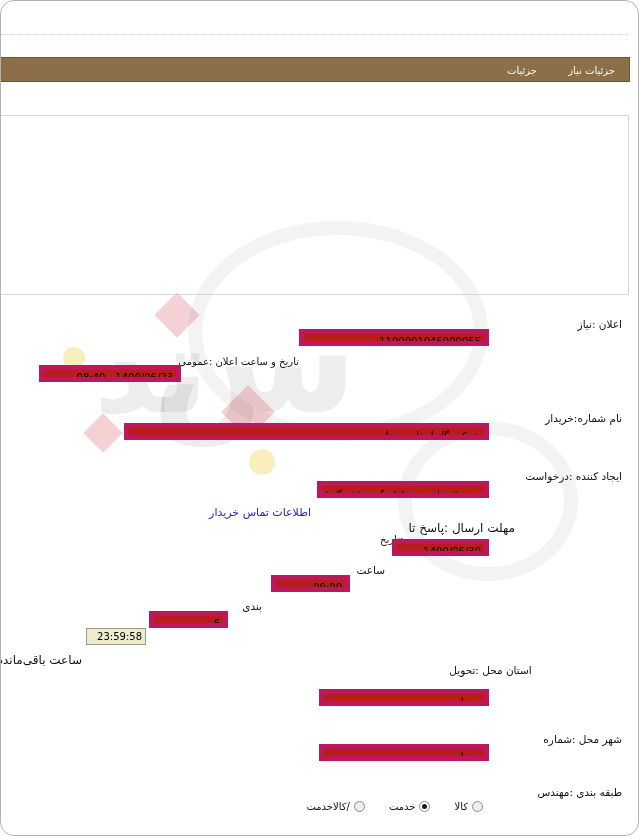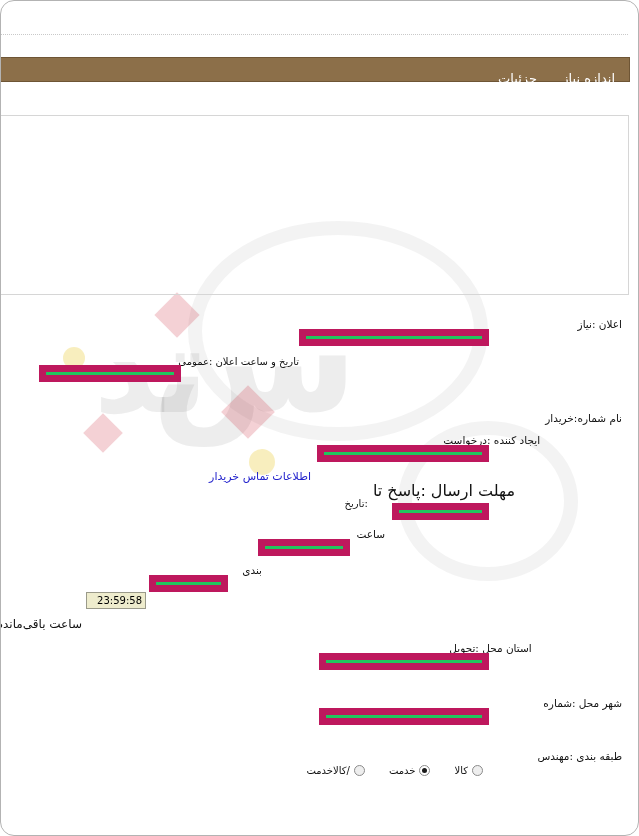--- a/index.html
+++ b/index.html
@@ -6,24 +6,24 @@
     --bar:#8c6f49; --link:#2222cc; --greenbg:#e4f6e0; --pinkbg:#fbd8da; --remainbg:#eeeccd;
   }
   *{box-sizing:border-box;margin:0;padding:0;}
   html,body{background:#fff;}
   body{font-family:"DejaVu Sans","Liberation Sans",sans-serif;direction:rtl;}
   .page{position:relative;width:639px;height:836px;background:#fff;border:1px solid #b3b3b3;
         border-radius:14px;overflow:hidden;margin:0 auto;}
   .dotted{position:absolute;top:33px;right:10px;left:8px;border-top:1px dotted #c9c9c9;}
   .tabbar{position:absolute;top:55px;right:8px;left:22px;height:25px;background:var(--bar);
           border:1px solid #6e5535;}
-  .tab{position:absolute;top:8px;height:25px;line-height:25px;color:#fff;font-size:13px;cursor:default;}
+  .tab{position:absolute;top:0;height:25px;line-height:25px;color:#fff;font-size:10px;cursor:default;}
   .frame{position:absolute;right:9px;left:22px;border:1px solid #d6d6d6;background:transparent;}
   .lbl{position:absolute;font-size:10.5px;color:#111;white-space:nowrap;}
-  .ibox{position:absolute;height:17px;border:7px solid #be185d;background:#22c55e;font-size:10px;
+  .ibox{position:absolute;height:17px;border:5px solid #be185d;background:#b91c1c;font-size:10px;
         color:#000;padding:0 3px;line-height:15px;white-space:nowrap;overflow:hidden;}
   .ibox.ltr{direction:ltr;text-align:right;}
   .remain{background:var(--remainbg);border:1px solid #9a9a8a;text-align:center;font-weight:normal;}
   .link{position:absolute;color:var(--link);font-size:11px;white-space:nowrap;cursor:pointer;}
   .radio{display:inline-block;width:11px;height:11px;border:1px solid #8b8b8b;border-radius:50%;
          background:#eee;position:relative;flex:0 0 auto;}
   .radio.sel{background:#fff;}
   .radio.sel::after{content:"";position:absolute;top:2px;right:2px;width:5px;height:5px;
                     background:#1a1a1a;border-radius:50%;}
   .optrow{position:absolute;display:flex;align-items:center;height:14px;}
@@ -50,49 +50,50 @@
   <div class="wm wm-diamond" style="top:298px;left:160px;width:32px;height:32px;"></div>
   <div class="wm wm-diamond" style="top:392px;left:228px;width:38px;height:38px;"></div>
   <div class="wm wm-diamond" style="top:418px;left:88px;width:28px;height:28px;"></div>
   <div class="wm wm-circle" style="top:346px;left:62px;width:22px;height:22px;"></div>
   <div class="wm wm-circle" style="top:448px;left:248px;width:26px;height:26px;"></div>
 
   <div class="dotted z"></div>
 
   
   <div class="tabbar z">
-    <span class="tab" style="right:14px">اندازه نیاز</span>
+    <span class="tab" style="right:14px">جزئیات نیاز</span>
     <span class="tab" style="right:92px">جزئیات</span>
   </div>
 
   
   <div class="frame z" style="top:88px;height:180px;"></div>
 
   <span class="lbl z" style="top:106px;right:16px;">اعلان :نیاز</span>
   <div class="ibox ltr z" style="top:103px;right:149px;width:190px;">1100001045000055</div>
   <span class="lbl z" style="top:107px;right:339px;font-size:10px;margin-top:40px;">تاریخ و ساعت اعلان :عمومی</span>
   <div class="ibox ltr z" style="top:103px;right:457px;width:142px;">08:40 - 1400/06/23</div>
 
   <span class="lbl z" style="top:128px;right:16px;">نام شماره:خریدار</span>
+  <div class="ibox z" style="top:125px;right:149px;width:365px;">شرکت گاز استان سمنان</div>
 
   <span class="lbl z" style="top:150px;right:16px;text-align:center;">ایجاد کننده :درخواست</span>
   <div class="ibox z" style="top:147px;right:149px;width:172px;font-size:7.5px;">مرضیه قزوینیان مهندس اندازه گیری و توزیع گاز شرکت گاز استان سمنان</div>
   <span class="link z" style="top:150px;right:327px;">اطلاعات تماس خریدار</span>
 
-  <span class="lbl z" style="top:166px;right:16px;font-size:16px;">مهلت ارسال :پاسخ تا</span>
+  <span class="lbl z" style="top:166px;right:16px;font-size:12px;">مهلت ارسال :پاسخ تا</span>
   <span class="lbl z" style="top:177px;right:16px;font-size:10px;">:تاریخ</span>
   <div class="ibox ltr z" style="top:169px;right:149px;width:97px;">1400/06/30</div>
   <span class="lbl z" style="top:172px;right:253px;">ساعت</span>
-  <div class="ibox ltr z" style="top:169px;right:288px;width:92px;">09:00</div>
+  <div class="ibox ltr z" style="top:169px;right:288px;width:79px;">09:00</div>
   <span class="lbl z" style="top:172px;right:376px;">بندی</span>
   <div class="ibox ltr z" style="top:169px;right:410px;width:79px;">6</div>
   <div class="ibox ltr remain z" style="top:169px;right:492px;width:60px;">23:59:58</div>
   <span class="lbl z" style="top:173px;right:556px;font-size:12px;">ساعت باقی‌مانده</span>
 
-  <span class="lbl z" style="top:197px;right:16px;margin-left:27px;">استان محل :تحویل</span>
+  <span class="lbl z" style="top:183px;right:16px;margin-left:27px;">استان محل :تحویل</span>
   <div class="ibox z" style="top:194px;right:149px;width:170px;">سمنان</div>
 
   <span class="lbl z" style="top:216px;right:16px;">شهر محل :شماره</span>
   <div class="ibox z" style="top:213px;right:149px;width:170px;">سمنان</div>
 
   <span class="lbl z" style="top:233px;right:16px;">طبقه بندی :مهندس</span>
   <div class="optrow z" style="top:232px;right:155px;">
     <span class="radio"></span>
     <span class="optlbl">کالا</span>
     <span class="radio optgap sel"></span>

